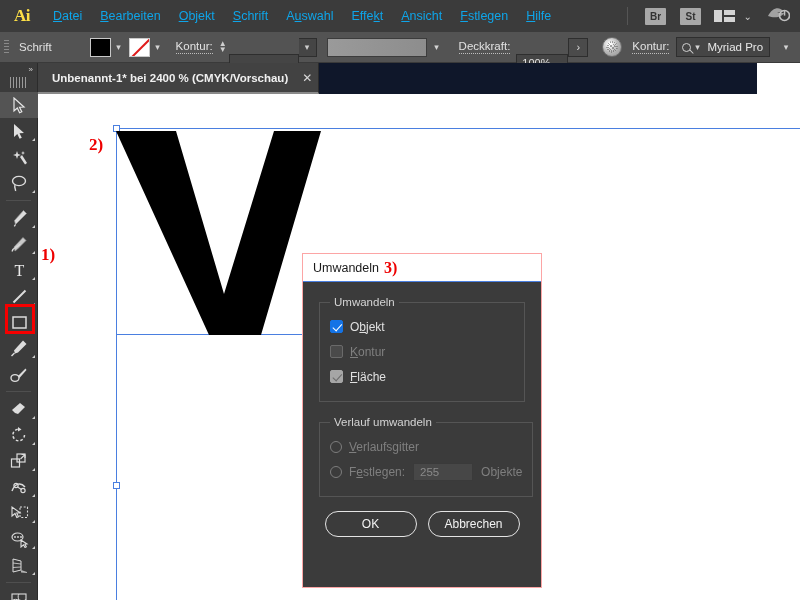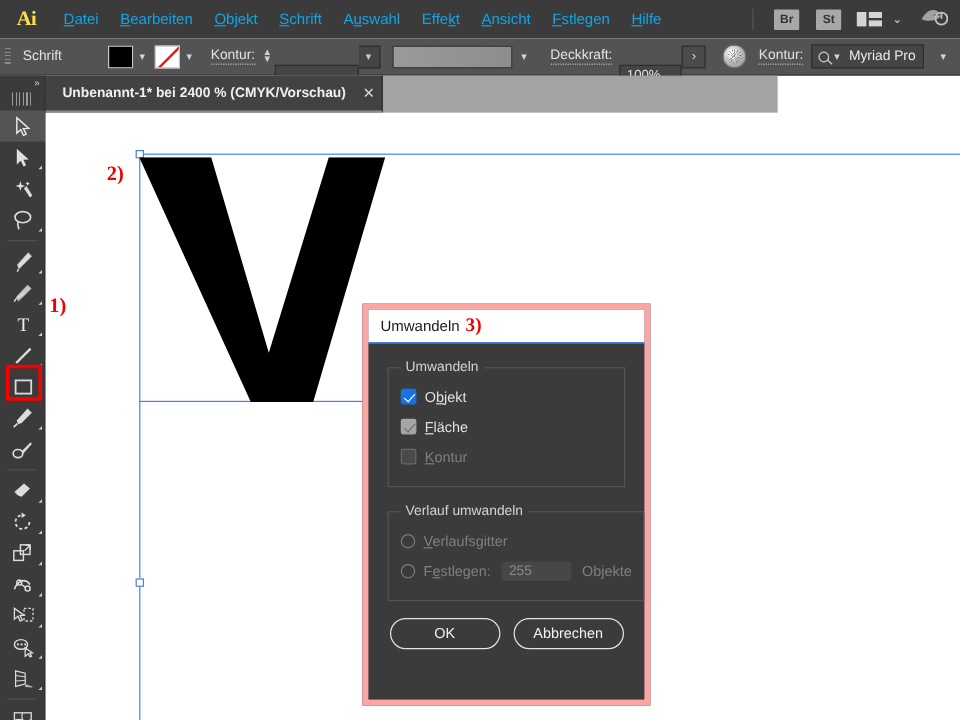--- a/index.html
+++ b/index.html
@@ -125,22 +125,22 @@
     position: relative; margin-right: 2px;
   }
   .magnifier::after {
     content: ""; position: absolute; right: -3.5px; bottom: -2px;
     width: 4.5px; height: 1.4px; background: #cfcfcf; transform: rotate(45deg);
   }
   .font-name { color: #e8e8e8; font-size: 11.5px; padding: 0 6px; white-space: nowrap; }
 
   
   .tabbar {
-    position: absolute; left: 0; top: 63px; width: 648px; height: 31px;
-    background: #a3a3a3;
+    position: absolute; left: 0; top: 63px; width: 757px; height: 31px;
+    background: #0f172a;
   }
   .doc-tab {
     position: absolute; left: 38px; top: 0; height: 31px;
     background: #424242; border-right: 1px solid #2b2b2b;
     display: flex; align-items: center; padding: 0 6px 0 14px;
     border-bottom: 2px solid #8a8a8a;
   }
   .doc-tab-title { color: #f0f0f0; font-size: 11.5px; font-weight: bold; white-space: nowrap; }
   .tab-close { color: #d8d8d8; font-size: 12px; margin-left: 14px; cursor: default; }
 
@@ -197,21 +197,21 @@
     position: absolute; color: #000;
   }
   .annot {
     position: absolute; color: #ee0000; font-size: 17px; font-weight: bold;
     font-family: "Liberation Serif", serif;
   }
 
   
   .dialog {
     position: absolute; left: 302px; top: 253px; width: 240px; height: 335px;
-    background: #3b3b3b; border: 5px solid #fca5a5;
+    background: #3b3b3b; border: 1px solid #fca5a5;
     z-index: 20;
   }
   .dlg-title {
     height: 28px; background: #ffffff;
     display: flex; align-items: center; padding-left: 10px;
     border-bottom: 1px solid #4a7fe0;
   }
   .dlg-title-text { color: #1a1a1a; font-size: 12.5px; }
   .dlg-title .annot3 {
     color: #ee0000; font-size: 16px; font-weight: bold;
@@ -535,27 +535,27 @@
 
       <fieldset class="group">
         <legend>Umwandeln</legend>
 
         <div class="row">
           <span class="cbox on"></span>
           <span class="lbl">O<u>b</u>jekt</span>
         </div>
 
         <div class="row">
+          <span class="cbox off"></span>
+          <span class="lbl disabled"><u>K</u>ontur</span>
+        </div>
+
+        <div class="row">
           <span class="cbox dim"></span>
           <span class="lbl"><u>F</u>läche</span>
-        </div>
-
-        <div class="row">
-          <span class="cbox off"></span>
-          <span class="lbl disabled"><u>K</u>ontur</span>
         </div>
       </fieldset>
 
       <fieldset class="group">
         <legend>Verlauf umwandeln</legend>
 
         <div class="row">
           <span class="radio"></span>
           <span class="lbl disabled"><u>V</u>erlaufsgitter</span>
         </div>

